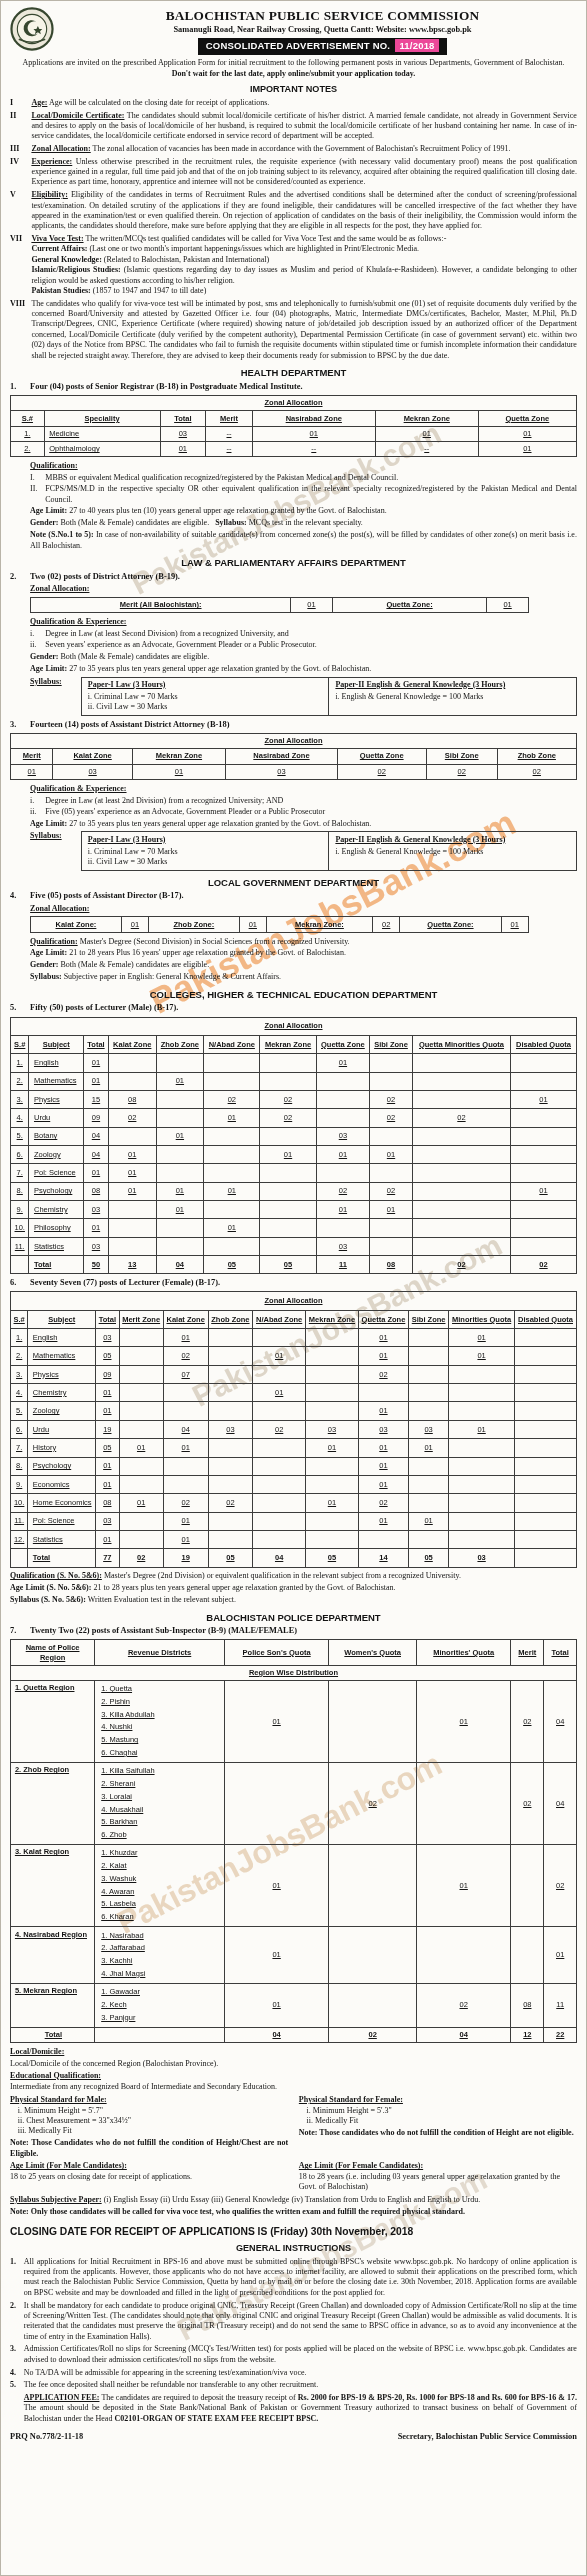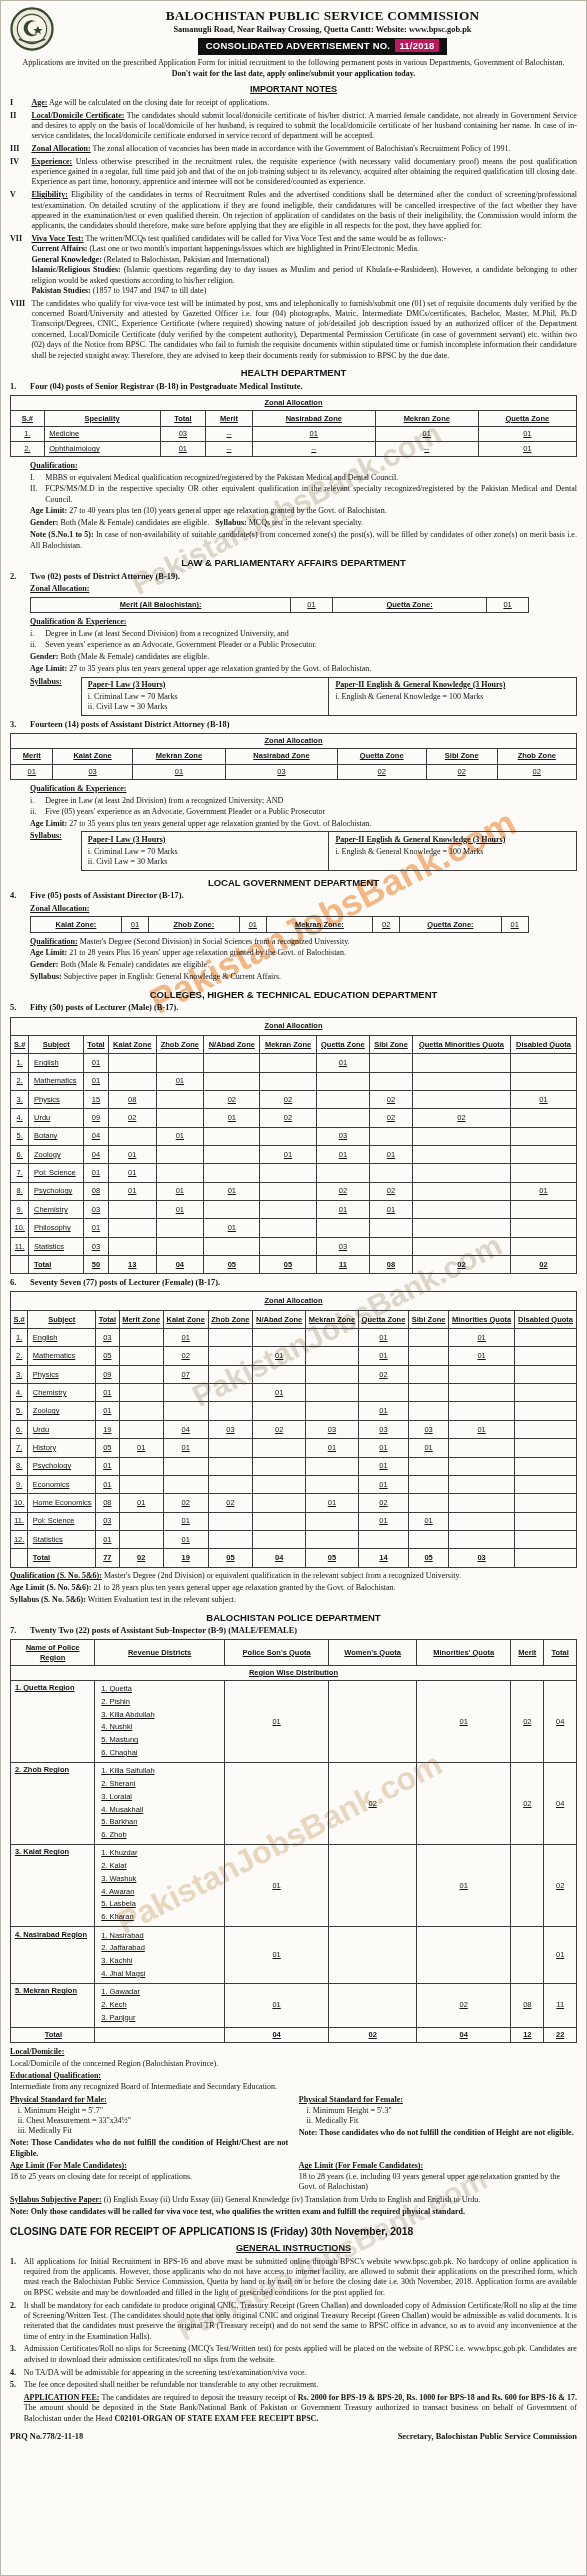--- a/index.html
+++ b/index.html
@@ -20,27 +20,27 @@
 
   
   .doc-header { display:flex; align-items:flex-start; gap:14px; }
   .logo { flex:none; width:44px; height:44px; }
   .head-center { flex:1; text-align:center; }
   .commission-title { font-size:13.3px; font-weight:bold; letter-spacing:0.2px; }
   .addr { font-size:8.4px; font-weight:bold; margin-top:0.8px; }
   .banner-wrap { text-align:center; margin-top:2.3px; }
   .banner { display:inline-block; background:#101010; color:#fff; font-family:"Liberation Sans",sans-serif;
             font-weight:bold; font-size:9.5px; padding:1.5px 7.6px 2.3px; letter-spacing:0.2px; }
-  .banner-no { background:#be185d; padding:0.8px 4.6px; margin-left:4.6px; }
+  .banner-no { background:#ec4899; padding:0.8px 4.6px; margin-left:4.6px; }
 
   .intro { text-align:center; margin-top:3px; }
   .intro-bold { text-align:center; font-weight:bold; margin-top:0.8px; }
 
   h2.center-head { text-align:center; font-family:"Liberation Sans",sans-serif; font-size:9.1px;
-                   font-weight:bold; text-decoration:underline; margin:4.6px 0 2.3px; }
+                   font-weight:bold; margin:4.6px 0 2.3px; }
   h2.dept { text-align:center; font-family:"Liberation Sans",sans-serif; font-size:9.5px;
             font-weight:bold; margin:6.1px 0 1.5px; text-decoration:none; }
 
   .note-item { display:flex; margin-bottom:2.3px; }
   .note-num { flex:none; width:21.3px; font-weight:bold; }
   .note-body { flex:1; text-align:justify; }
   .lbl { font-weight:bold; }
   .lbl-u { font-weight:bold; text-decoration:underline; }
   .sub-line { margin-left:0; }
 

